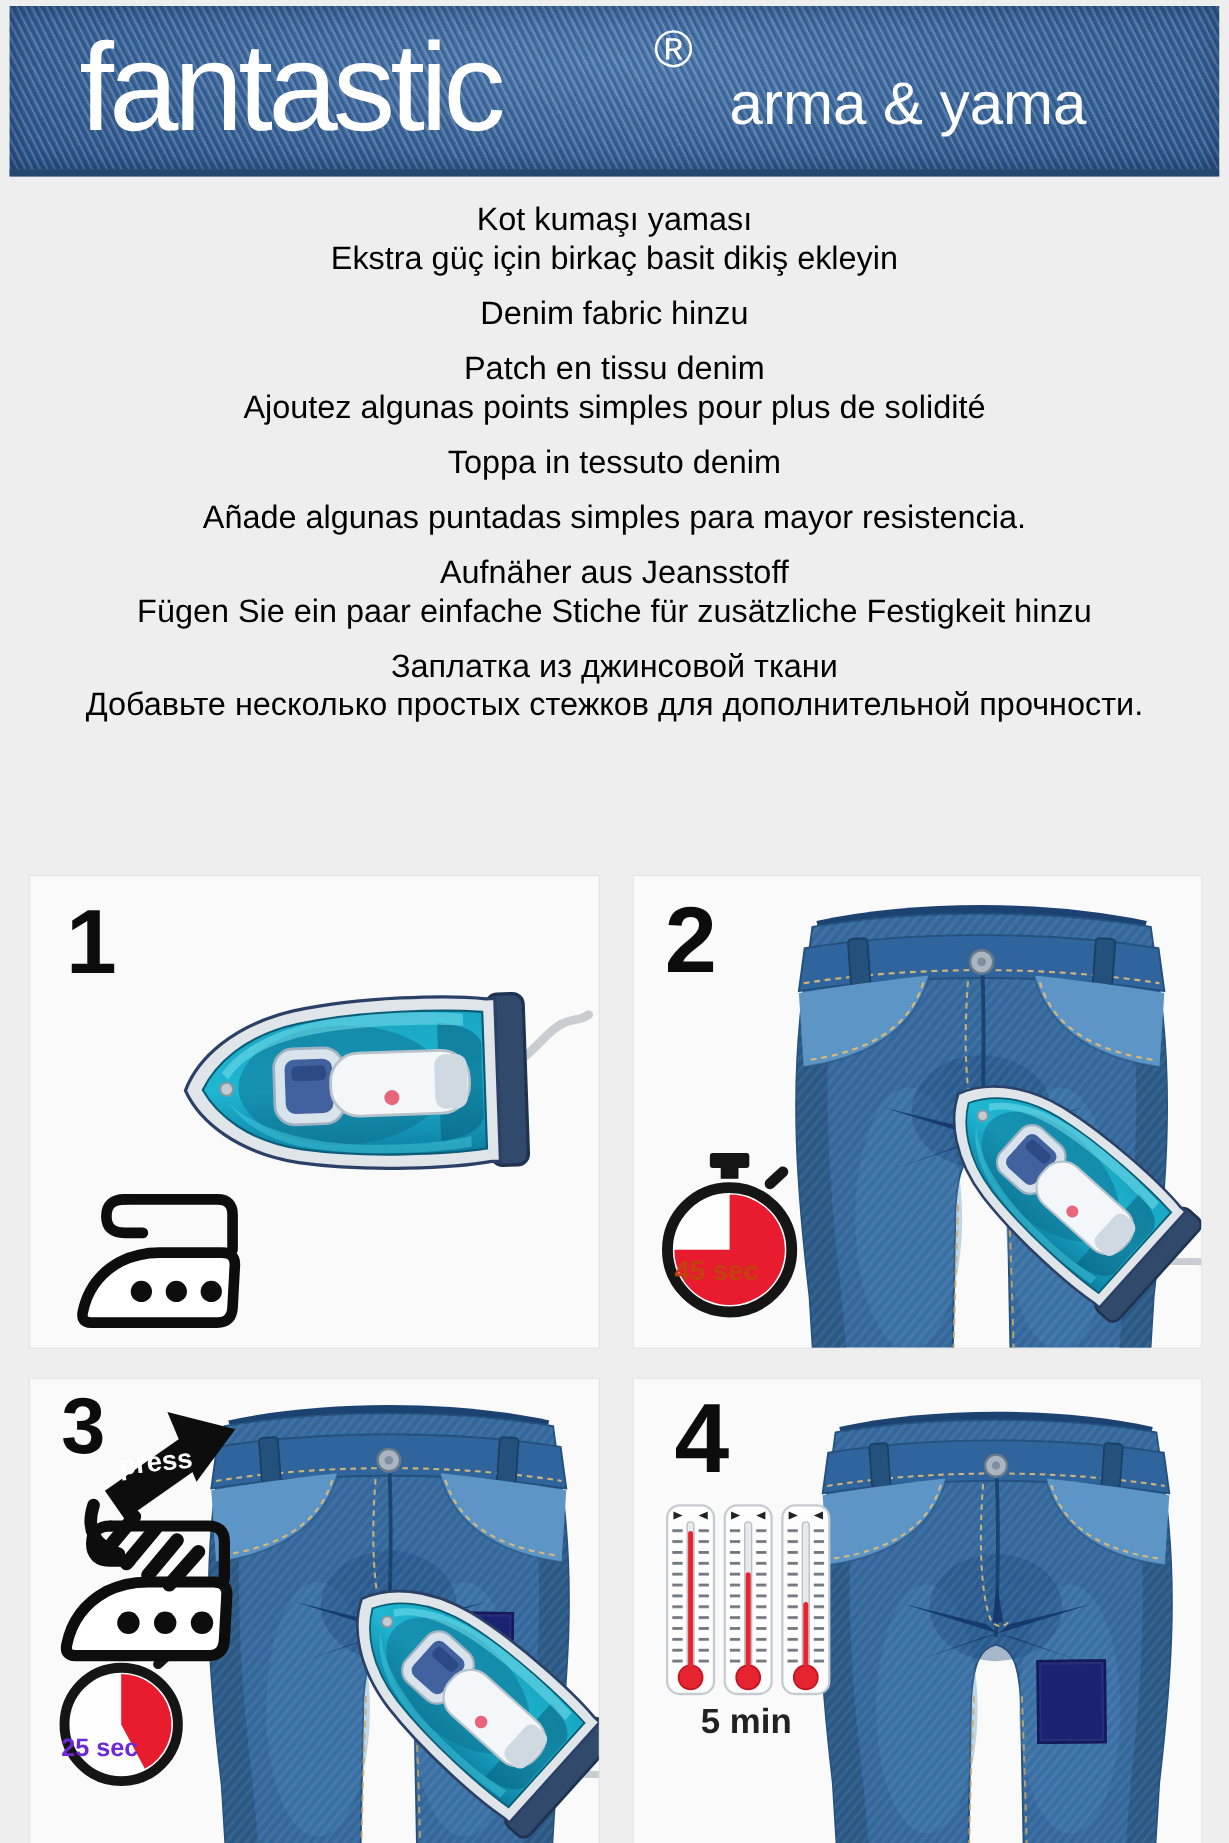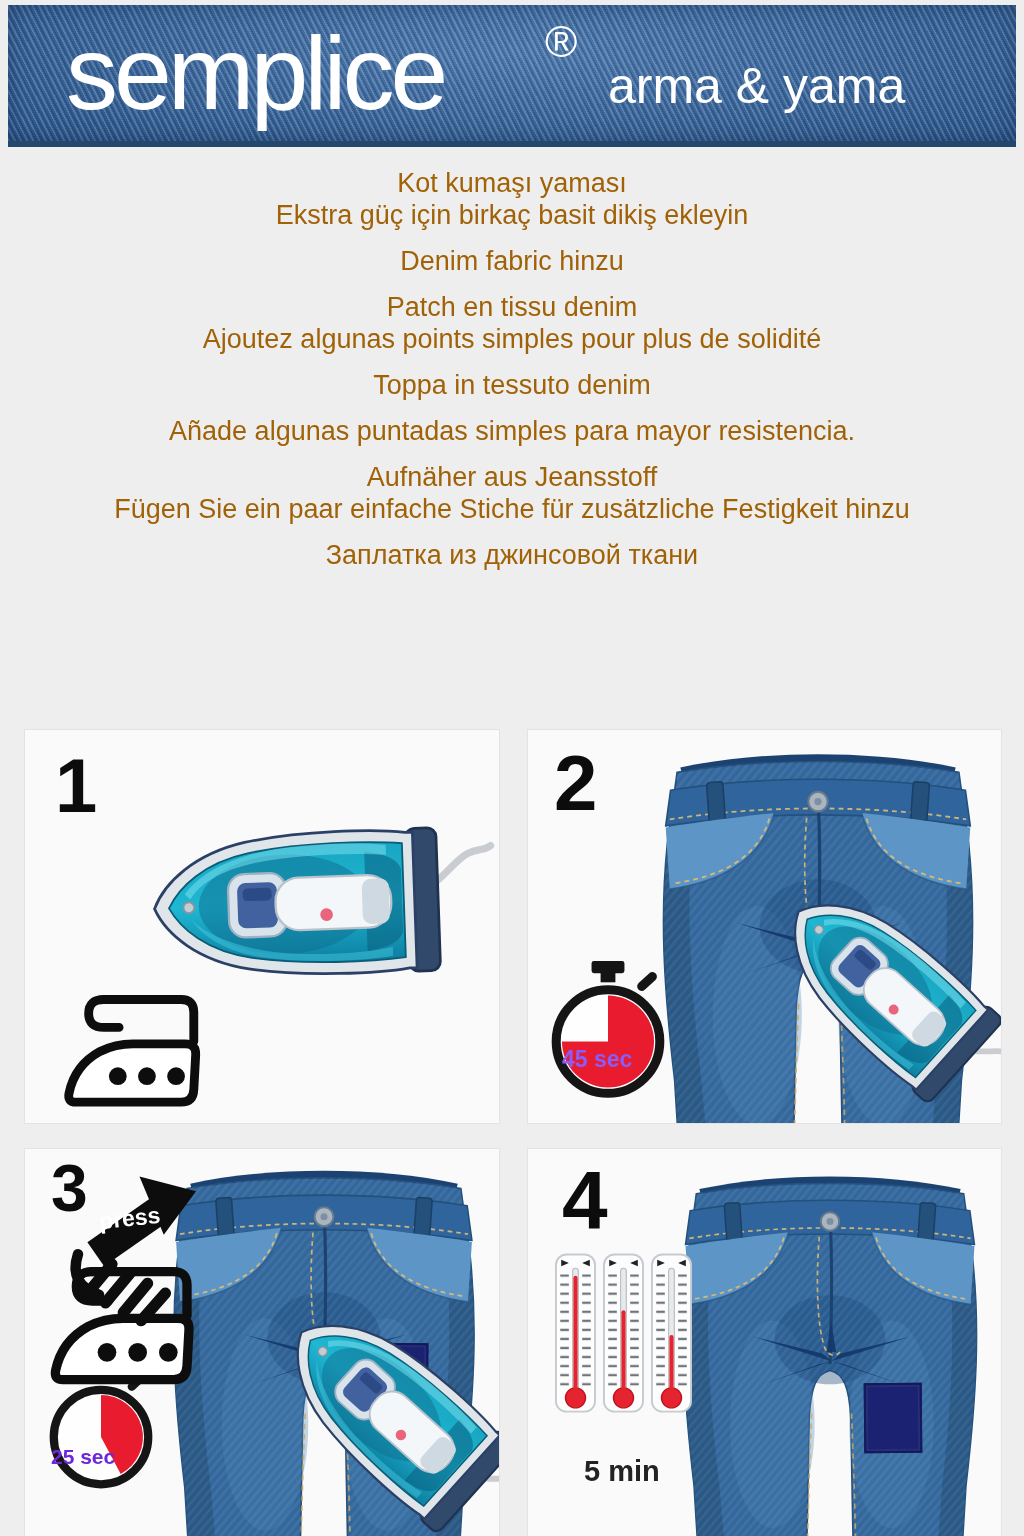--- a/index.html
+++ b/index.html
@@ -33,21 +33,21 @@
     position:absolute;left:537px;top:12px;
     color:#ffffff;font-size:44px;font-weight:400;
   }
   .product-line{
     position:absolute;left:600px;top:52px;
     color:#ffffff;font-size:50px;font-weight:400;letter-spacing:0px;
   }
 
   
   .intro{
-    position:absolute;left:0;top:167px;width:1024px;text-align:center;color:#a16207;
+    position:absolute;left:0;top:167px;width:1024px;text-align:center;color:#000000;
   }
   .pair{margin-bottom:14px;}
   .pair div{font-size:27px;line-height:32px;}
 
   
   .panel{
     position:absolute;background:#fafafa;border:1px solid #e3e3e3;overflow:hidden;
   }
   #panel-1{left:24px;top:729px;width:474px;height:393px;}
   #panel-2{left:527px;top:729px;width:473px;height:393px;}
@@ -86,28 +86,28 @@
   .iron-icon-1{left:32px;top:248px;width:152px;height:133px;}
   .iron-icon-3{left:18px;top:100px;width:160px;height:140px;z-index:1;}
   .press-icon-3{left:40px;top:18px;width:170px;height:160px;z-index:2;}
   .stopwatch-2{left:14px;top:226px;width:132px;height:148px;}
   .stopwatch-3{left:16px;top:210px;width:120px;height:135px;}
   .thermos-4{left:26px;top:104px;width:140px;height:162px;display:flex;gap:5px;}
 
   .timer-label{
     position:absolute;font-weight:700;z-index:3;letter-spacing:0px;
   }
-  .timer-label-2{left:34px;top:316px;font-size:23px;color:#8b5cf6;}
+  .timer-label-2{left:34px;top:316px;font-size:23px;color:#c2410c;}
   .timer-label-3{left:26px;top:296px;font-size:21px;color:#6d28d9;}
   .press-label{
     position:absolute;left:74px;top:56px;font-size:23px;font-weight:700;color:#ffffff;
     transform:rotate(-6deg);z-index:3;
   }
   .duration-label{
-    position:absolute;left:56px;top:270px;font-size:29px;font-weight:700;color:#222222;margin-top:36px;
+    position:absolute;left:56px;top:270px;font-size:29px;font-weight:700;color:#222222;
   }
 </style>
 </head>
 <body>
 
 <svg width="0" height="0" style="position:absolute" aria-hidden="true">
   <defs>
     <linearGradient id="ironTealG" x1="0" y1="0" x2="0" y2="1">
       <stop offset="0" stop-color="#18a6c2"></stop>
       <stop offset="0.5" stop-color="#1fb7d2"></stop>
@@ -214,21 +214,21 @@
       <rect x="19" y="16" width="6" height="132" rx="3" fill="#e7eaec" stroke="#b9bec4" stroke-width="1.2"></rect>
       <circle cx="22" cy="152" r="10.5" fill="#e52430" stroke="#c01420" stroke-width="1.5"></circle>
     </g>
   </defs>
 </svg>
 
 <div class="page">
 
   <div class="denim-band">
     <div class="logo-row">
-      <span class="brand">semplice</span>
+      <span class="brand">fantastic</span>
       <span class="regmark">®</span>
       <span class="product-line">arma &amp; yama</span>
     </div>
   </div>
 
   <div class="intro">
     <div class="pair">
       <div>Kot kumaşı yaması</div>
       <div>Ekstra güç için birkaç basit dikiş ekleyin</div>
     </div>
@@ -244,20 +244,21 @@
     </div>
     <div class="pair">
       <div>Añade algunas puntadas simples para mayor resistencia.</div>
     </div>
     <div class="pair">
       <div>Aufnäher aus Jeansstoff</div>
       <div>Fügen Sie ein paar einfache Stiche für zusätzliche Festigkeit hinzu</div>
     </div>
     <div class="pair">
       <div>Заплатка из джинсовой ткани</div>
+      <div>Добавьте несколько простых стежков для дополнительной прочности.</div>
     </div>
   </div>
 
   <div class="panel" id="panel-1">
     <div class="step-number">1</div>
     <svg class="abs iron-photo-1" viewBox="0 0 385 170">
       <use href="#ironTop"></use>
     </svg>
     <svg class="abs iron-icon-1" viewBox="0 0 240 210">
       <use href="#ironIcon"></use>

